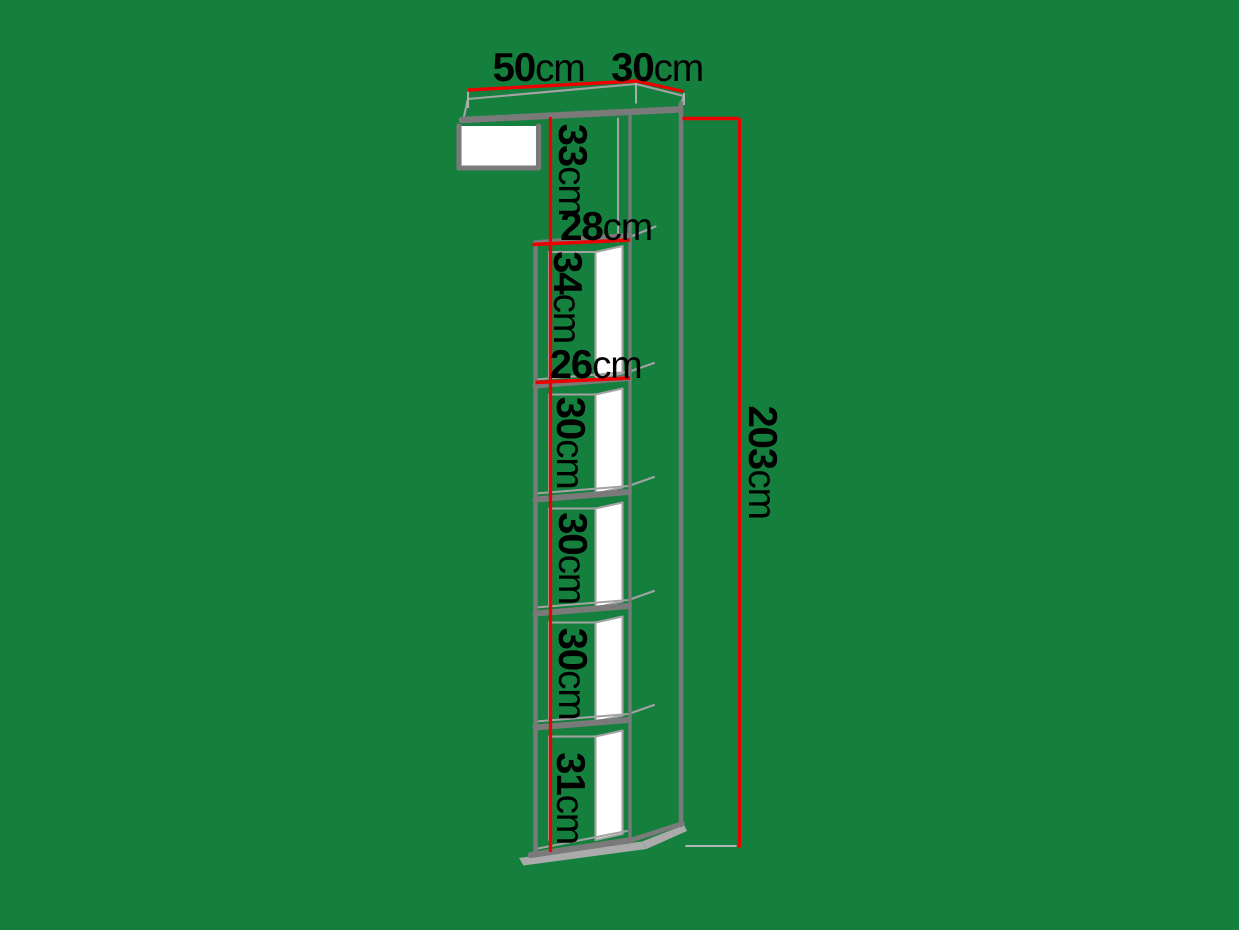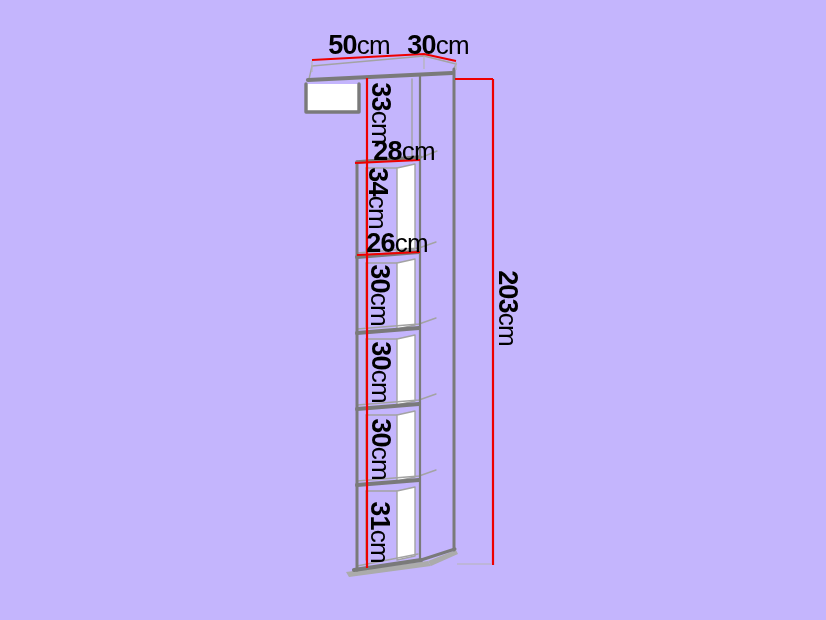--- a/index.html
+++ b/index.html
@@ -4,21 +4,21 @@
 <style>
   html, body {
     margin: 0;
     padding: 0;
     background: #ffffff;
   }
   .stage {
     position: relative;
     width: 826px;
     height: 620px;
-    background: #c4b5fd;
+    background: #15803d;
     overflow: hidden;
     font-family: "Liberation Sans", sans-serif;
   }
   svg text {
     font-family: "Liberation Sans", sans-serif;
   }
   .dim-num {
     font-weight: 700;
     font-size: 27px;
     letter-spacing: -0.8px;

